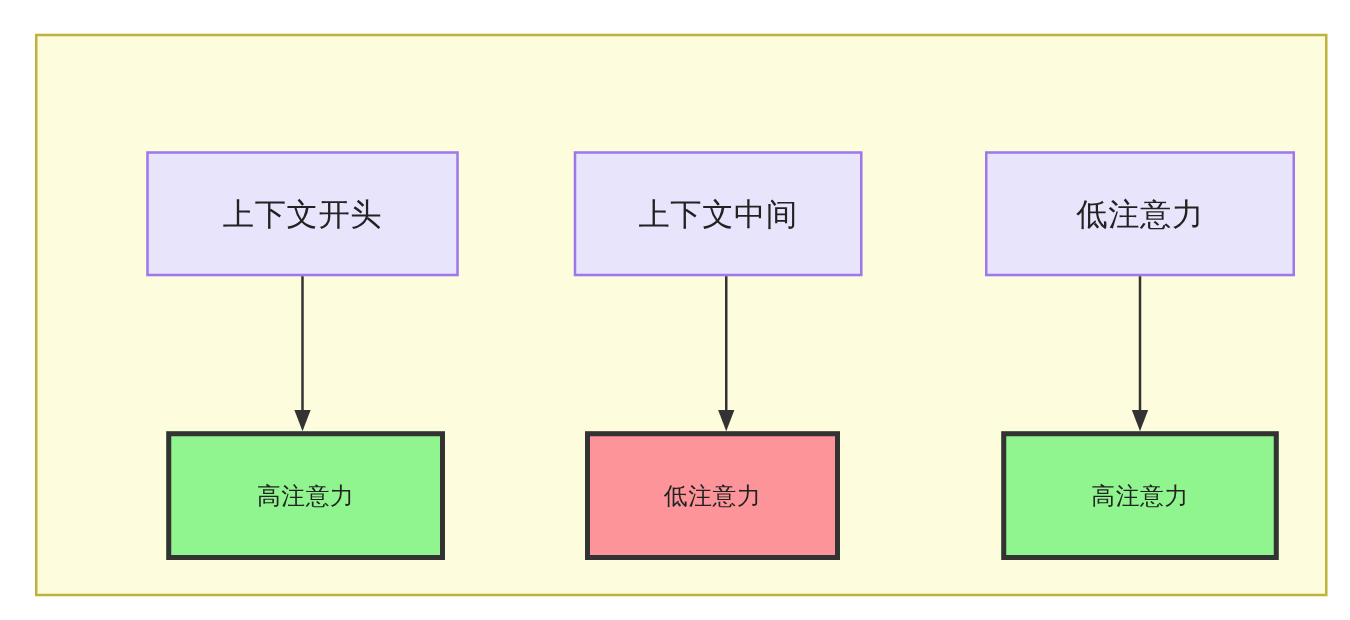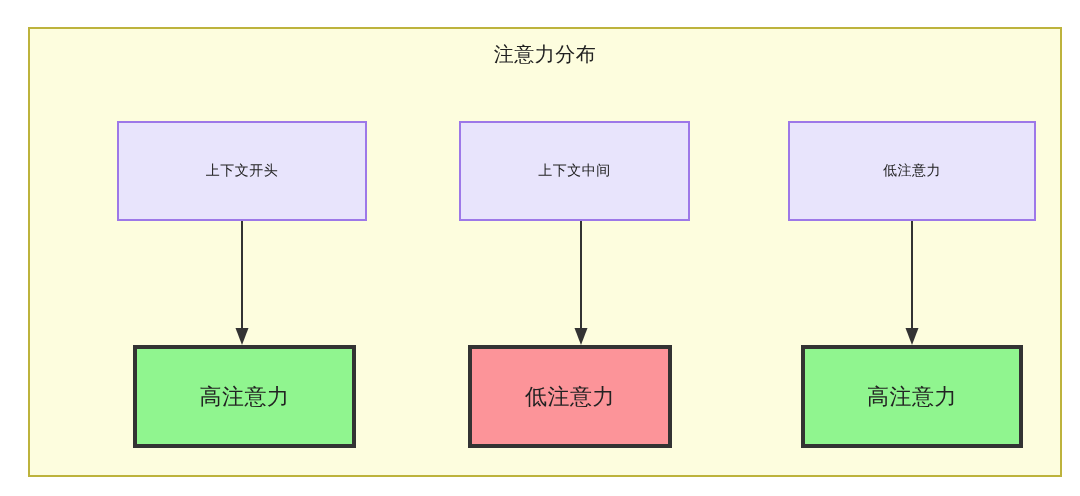--- a/index.html
+++ b/index.html
@@ -54,27 +54,27 @@
     align-items: center;
     justify-content: center;
     text-align: center;
     color: #222222;
     white-space: nowrap;
   }
 
   .node-context {
     background: #e8e4fc;
     border: 2px solid #9d78e8;
-    font-size: 14px;
+    font-size: 25px;
     letter-spacing: 0.5px;
   }
 
   .node-attn {
     border: 4px solid #333333;
-    font-size: 22px;
+    font-size: 19px;
     letter-spacing: 0.5px;
   }
   .node-attn.high { background: #90f58f; }
   .node-attn.low  { background: #fc9499; }
 
   
   .connector {
     position: absolute;
     width: 16px;
   }
@@ -98,21 +98,20 @@
   #arrow-2 { left: 543px; top: 192px; height: 124px; }
   #arrow-3 { left: 874px; top: 192px; height: 124px; }
 </style>
 </head>
 <body>
 
 <div id="canvas">
 
   <div class="diagram-frame">
 
-    <div class="diagram-title">注意力分布</div>
 
     <div class="node node-context" id="ctx-start">上下文开头</div>
 
     <div class="node node-context" id="ctx-middle">上下文中间</div>
 
     <div class="node node-context" id="ctx-end">低注意力</div>
 
     <div class="connector" id="arrow-1">
       <svg width="16" height="124" viewBox="0 0 16 124" xmlns="http://www.w3.org/2000/svg">
         <line x1="8" y1="0" x2="8" y2="110" stroke="#333333" stroke-width="2"></line>

